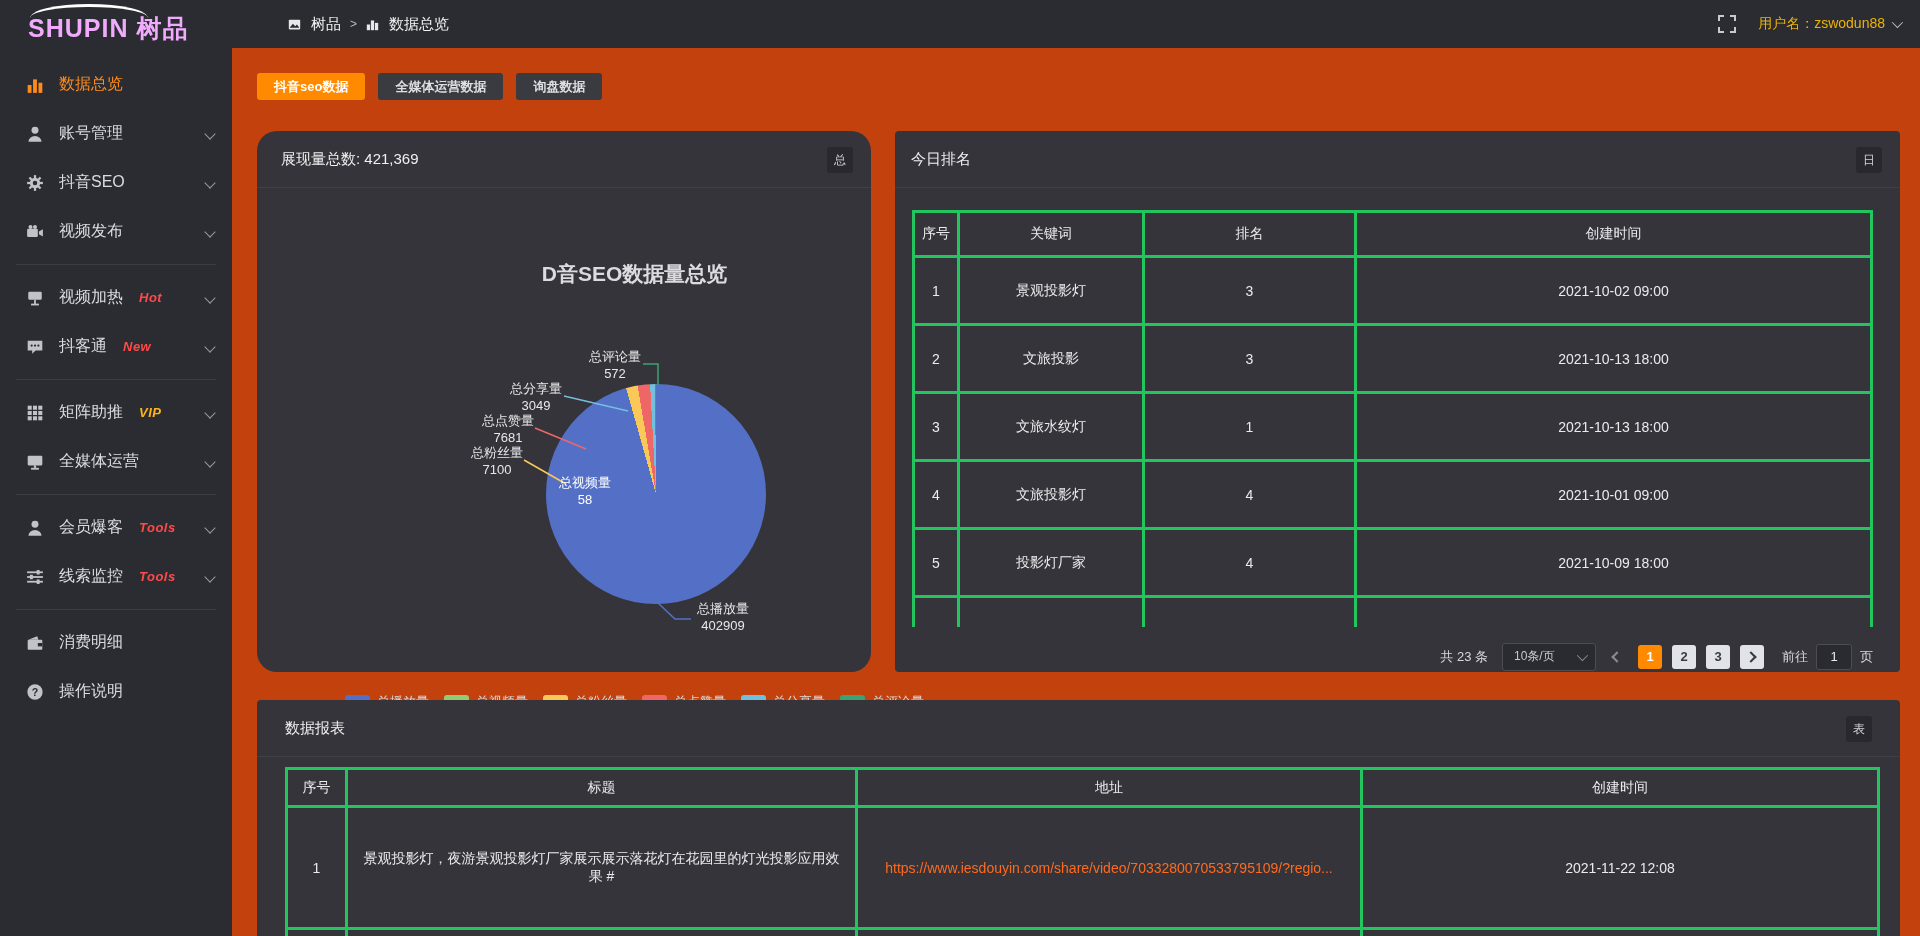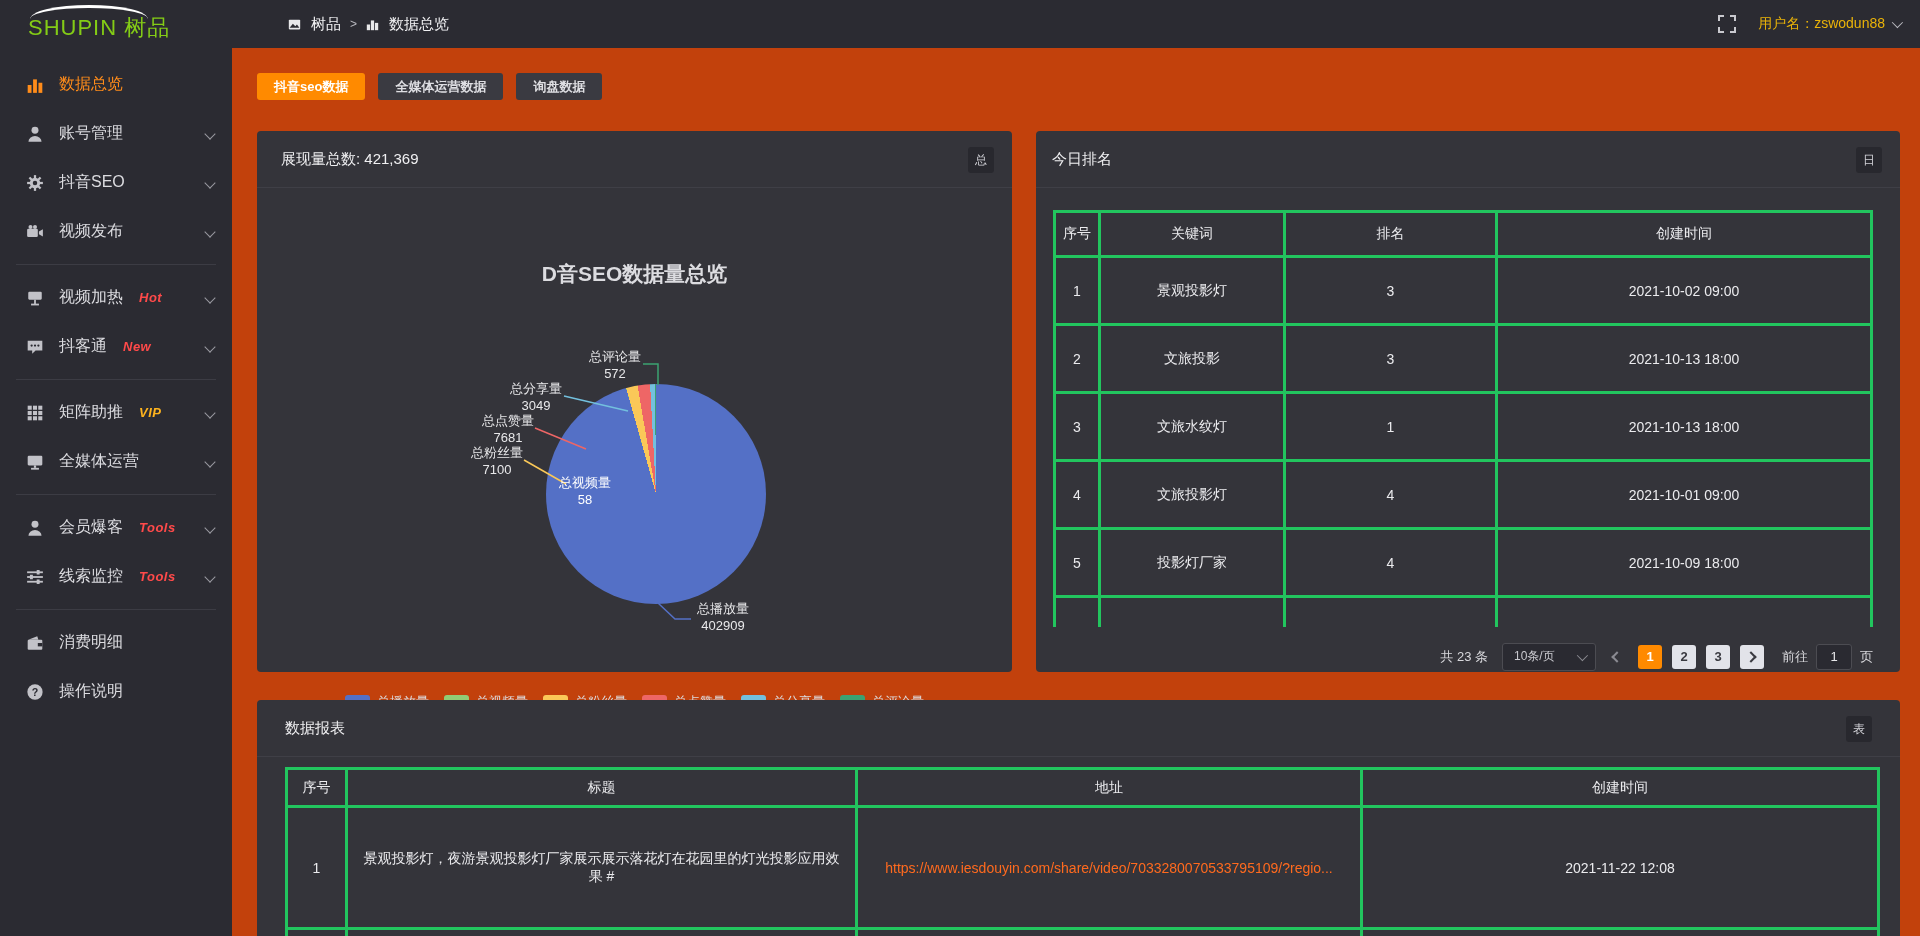--- a/index.html
+++ b/index.html
@@ -7,21 +7,21 @@
     font-family:"Liberation Sans","DejaVu Sans",sans-serif;
     background:#232329; color:#e8e8ea; }
 
   
   .topbar { position:fixed; top:0; left:0; width:1920px; height:48px;
     background:#2b2b32; display:flex; align-items:center; z-index:10; }
   .logo { width:232px; padding-left:28px; display:flex; align-items:center; }
   .logo-inner { position:relative; padding-top:8px; }
   .logo-arc { position:absolute; top:0; left:2px; width:118px; height:14px;
     border-top:3px solid #fff; border-radius:50% 50% 0 0 / 100% 100% 0 0; }
-  .logo-text { font-size:22px; font-weight:normal; letter-spacing:1px; color:#84cc16; white-space:nowrap; }
+  .logo-text { font-size:25px; font-weight:bold; letter-spacing:1px; color:#f0abfc; white-space:nowrap; }
   .breadcrumb { display:flex; align-items:center; gap:9px; margin-left:56px; font-size:15px; color:#f2f2f4; }
   .crumb { display:flex; align-items:center; gap:10px; cursor:pointer; }
   .crumb-sep { color:#b9b9bf; font-size:12px; }
   .topbar-right { margin-left:auto; display:flex; align-items:center; gap:22px; padding-right:20px; }
   .fullscreen { width:18px; height:18px; cursor:pointer; }
   .username { font-size:14px; color:#eab308; display:flex; align-items:center; gap:7px; cursor:pointer; }
   .chev { width:8px; height:8px; border-right:1.6px solid #b9b9bf; border-bottom:1.6px solid #b9b9bf;
     transform:rotate(45deg) translateY(-2px); display:inline-block; }
 
   
@@ -51,21 +51,21 @@
   .panel { background:#34343a; border-radius:4px; position:relative; }
   .panel-head { height:57px; display:flex; align-items:center; font-size:15px; color:#f0f0f2;
     border-bottom:1px solid #3f3f46; }
   .corner-btn { position:absolute; top:16px; width:26px; height:26px; background:#28282e; color:#d3d3d8;
     border:none; border-radius:3px; font-size:12px; cursor:pointer;
     font-family:"Liberation Sans","DejaVu Sans",sans-serif; }
 
   .row-panels { display:flex; gap:24px; margin-top:31px; }
 
   
-  .chart-panel { width:755px; height:541px; }
+  .chart-panel { width:614px; height:541px;border-radius:20px; }
   .chart-panel .panel-head { padding-left:24px; }
   .chart-panel .corner-btn { right:18px; }
   .chart-body { position:relative; width:755px; height:483px; }
   .chart-title { position:absolute; top:72px; left:0; width:100%; text-align:center;
     font-size:21px; font-weight:bold; color:#dcdce0; }
   .pie { position:absolute; left:289px; top:196px; width:220px; height:220px; border-radius:50%; cursor:pointer; }
   .pie-label { position:absolute; width:60px; font-size:13px; line-height:17px; text-align:center; color:#e8e8ea; }
   .pie-label.inside { color:#fff; }
   .lead-lines { position:absolute; inset:0; pointer-events:none; }
   .lead-lines polyline { fill:none; stroke-width:1.5; }

